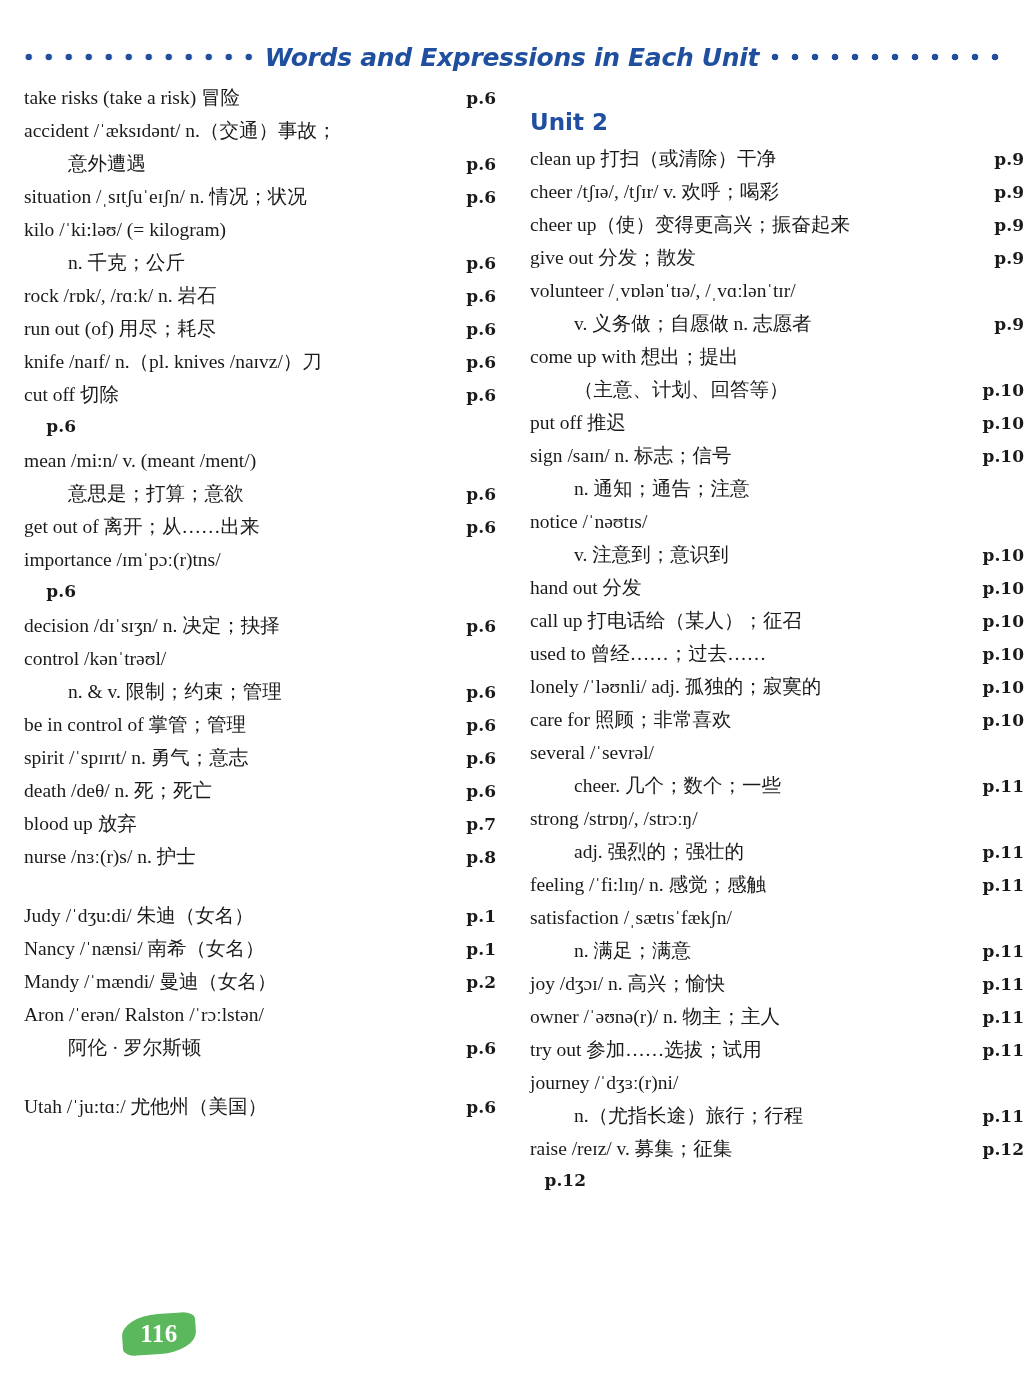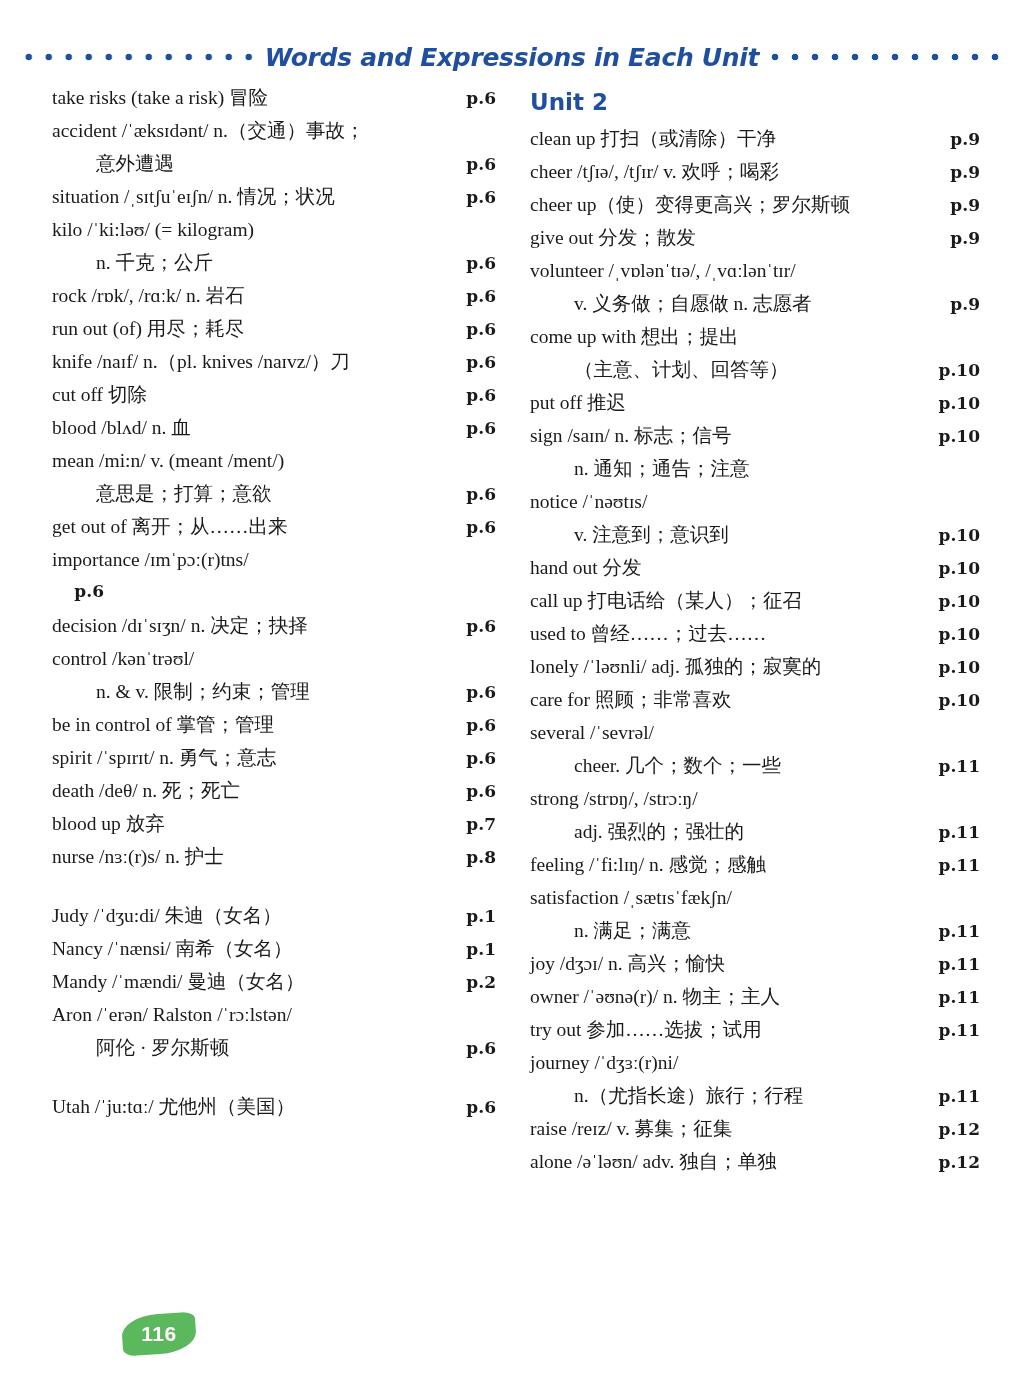--- a/index.html
+++ b/index.html
@@ -73,27 +73,27 @@
     left: 0;
     width: 1024px;
     display: flex;
   }
   .col {
     position: relative;
     box-sizing: border-box;
   }
   .col-left {
     width: 512px;
-    padding-left: 52px;
+    padding-left: 24px;
     padding-right: 16px;
   }
   .col-right {
     width: 512px;
     padding-left: 18px;
-    padding-right: 44px;
+    margin-top: 20px;
   }
 
   .unit-title {
     font-family: "DejaVu Sans", sans-serif;
     font-weight: bold;
     font-size: 23px;
     color: #1f4f9e;
     margin: 0 0 12px 0;
     line-height: 1.25;
   }
@@ -140,23 +140,23 @@
     border-radius: 50% 18% 50% 18%;
     transform: rotate(-4deg);
   }
   .page-number .num {
     position: absolute;
     inset: 0;
     display: flex;
     align-items: center;
     justify-content: center;
     color: #ffffff;
-    font-family: Liberation Sans, sans-serif;
+    font-family: Liberation Serif, serif;
     font-weight: bold;
-    font-size: 21px;
+    font-size: 25px;
     letter-spacing: 0.5px;
   }
 </style>
 </head>
 <body>
 
 <div class="page">
 
   <div class="header">
     <div class="dots-left"></div>
@@ -202,21 +202,20 @@
           </div>
           <div class="entry">
             <span class="txt">knife /naɪf/ n.（pl. knives /naɪvz/）刀</span>
             <span class="pg">p.6</span>
           </div>
           <div class="entry">
             <span class="txt">cut off 切除</span>
             <span class="pg">p.6</span>
           </div>
           <div class="entry">
-            <span class="txt">blood /blʌd/ n. 血</span>
             <span class="pg">p.6</span>
           </div>
           <div class="entry">
             <span class="txt">mean /mi:n/ v. (meant /ment/)</span>
             <span class="pg"></span>
           </div>
           <div class="entry cont">
             <span class="txt">意思是；打算；意欲</span>
             <span class="pg">p.6</span>
           </div>
@@ -301,21 +300,21 @@
       <div>
           <div class="entry">
             <span class="txt">clean up 打扫（或清除）干净</span>
             <span class="pg">p.9</span>
           </div>
           <div class="entry">
             <span class="txt">cheer /tʃɪə/, /tʃɪr/ v. 欢呼；喝彩</span>
             <span class="pg">p.9</span>
           </div>
           <div class="entry">
-            <span class="txt">cheer up（使）变得更高兴；罗尔斯顿</span>
+            <span class="txt">cheer up（使）变得更高兴；振奋起来</span>
             <span class="pg">p.9</span>
           </div>
           <div class="entry">
             <span class="txt">give out 分发；散发</span>
             <span class="pg">p.9</span>
           </div>
           <div class="entry">
             <span class="txt">volunteer /ˌvɒlənˈtɪə/, /ˌvɑːlənˈtɪr/</span>
             <span class="pg"></span>
           </div>
@@ -417,21 +416,20 @@
           </div>
           <div class="entry cont">
             <span class="txt">n.（尤指长途）旅行；行程</span>
             <span class="pg">p.11</span>
           </div>
           <div class="entry">
             <span class="txt">raise /reɪz/ v. 募集；征集</span>
             <span class="pg">p.12</span>
           </div>
           <div class="entry">
-            <span class="txt">alone /əˈləʊn/ adv. 独自；单独</span>
             <span class="pg">p.12</span>
           </div>
         </div>
     </div>
 
   </div>
 
   <div class="page-number">
     <div class="leaf"></div>
     <div class="num">116</div>

